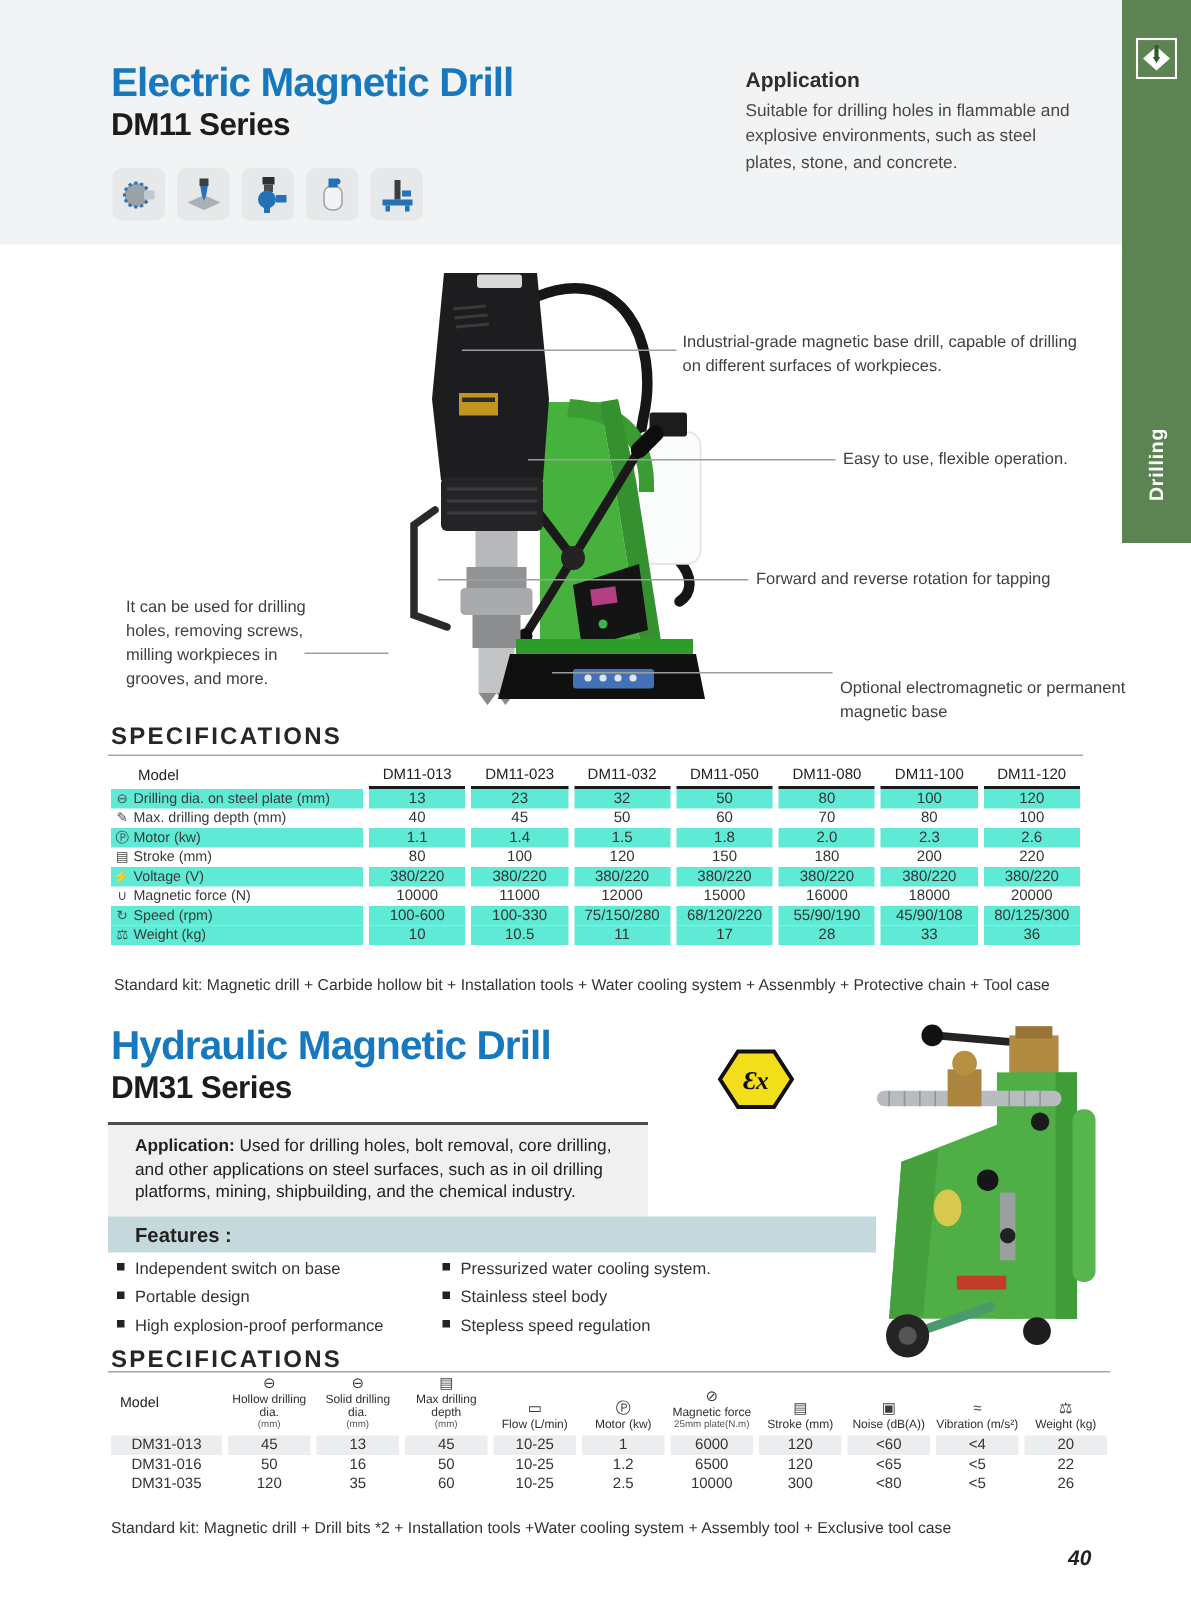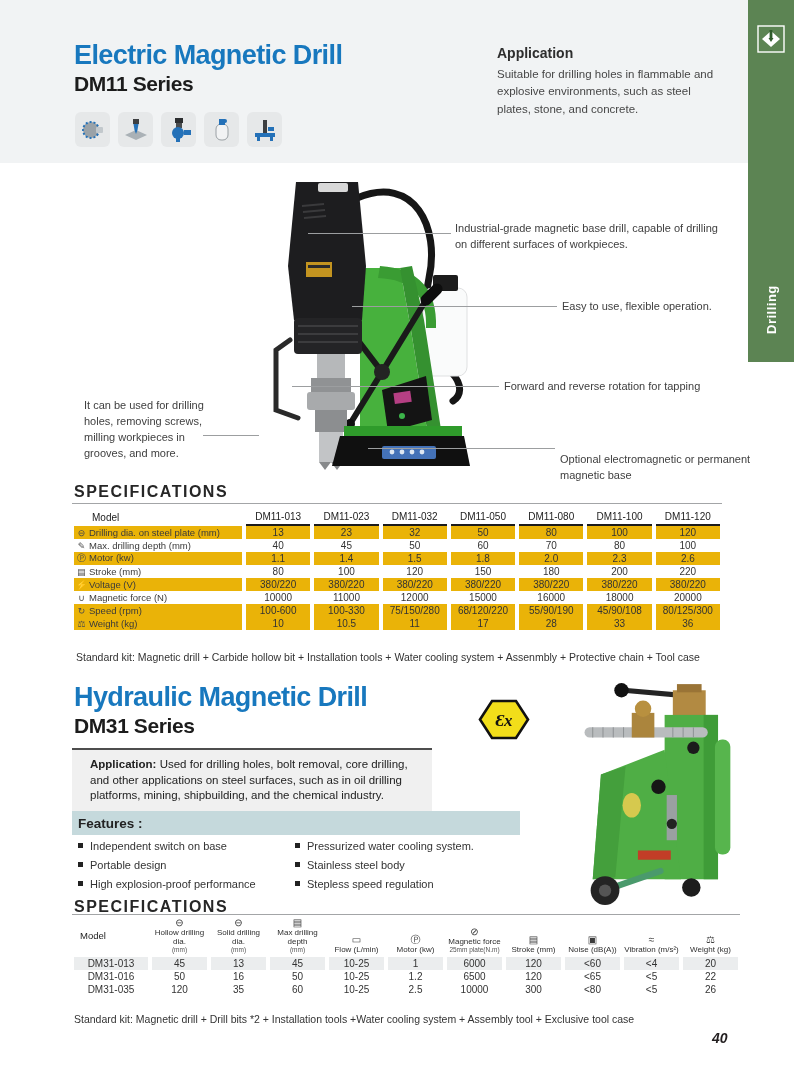--- a/index.html
+++ b/index.html
@@ -56,21 +56,21 @@
   .rule2 { left:72px; top:914px; width:668px; }
 
   
   table.spec { border-collapse:separate; border-spacing:4px 0; table-layout:fixed; }
   .t1 { position:absolute; left:70px; top:508px; width:654px; }
   .t1 th { font-size:10px; font-weight:normal; color:#222; height:18px; vertical-align:middle; }
   .t1 th.model-col { border-bottom:2px solid #1b1b1b; text-align:center; }
   .t1 th.lbl-col { text-align:left; padding-left:18px; width:168px; }
   .t1 td { height:13px; font-size:10px; color:#333; text-align:center; vertical-align:middle; }
   .t1 td.lbl-cell { text-align:left; font-size:9.5px; white-space:nowrap; color:#3a3a3a; }
-  .t1 tr.odd td { background:#eab308; }
+  .t1 tr.odd td { background:#5eead4; }
   .row-icon { display:inline-block; width:15px; text-align:center; color:#4a4a4a; font-size:9px; }
 
   
   .t2 { position:absolute; left:70px; top:917px; width:672px; }
   .t2 th { font-weight:normal; vertical-align:bottom; padding-bottom:3px; }
   .t2 th.model-th { font-size:9.5px; color:#222; text-align:left; padding-left:6px; width:74px; vertical-align:middle; }
   .t2 .col-icon { font-size:10px; color:#3c3c3c; line-height:11px; }
   .t2 .col-l1 { font-size:8px; color:#2f2f2f; line-height:9px; }
   .t2 .col-l2 { font-size:6.5px; color:#555; line-height:8px; }
   .t2 th { text-align:center; }
@@ -80,22 +80,22 @@
   .kit { position:absolute; font-size:10.5px; color:#333; }
   .kit1 { left:76px; top:651px; width:660px; }
   .kit2 { left:74px; top:1013px; width:670px; }
 
   
   .app-box { position:absolute; left:72px; top:748px; width:360px; background:#f0f0f0;
              border-top:2px solid #4d4d4d; padding:7px 14px 8px 18px; }
   .app-box p { font-size:11.5px; line-height:1.35; color:#222; }
   .app-box b { font-weight:bold; }
 
-  .features-bar { position:absolute; left:72px; top:811px; width:448px; height:24px; background:#c5d9dc;
-                  display:flex; align-items:center; padding-left:6px;
+  .features-bar { position:absolute; left:72px; top:811px; width:512px; height:24px; background:#c5d9dc;
+                  display:flex; align-items:center; padding-left:18px;
                   font-size:13.5px; font-weight:bold; color:#222; }
   .feature-item { position:absolute; font-size:11px; color:#333; }
   .feature-item .sq { display:inline-block; width:5px; height:5px; background:#222; margin-right:7px; vertical-align:2px; }
 
   .ex-logo { position:absolute; left:477px; top:698px; width:54px; height:43px; }
 
   .page-num { position:absolute; left:712px; top:1030px; font-size:14px; font-weight:bold; font-style:italic; color:#231f20; }
 </style>
 </head>
 <body>

